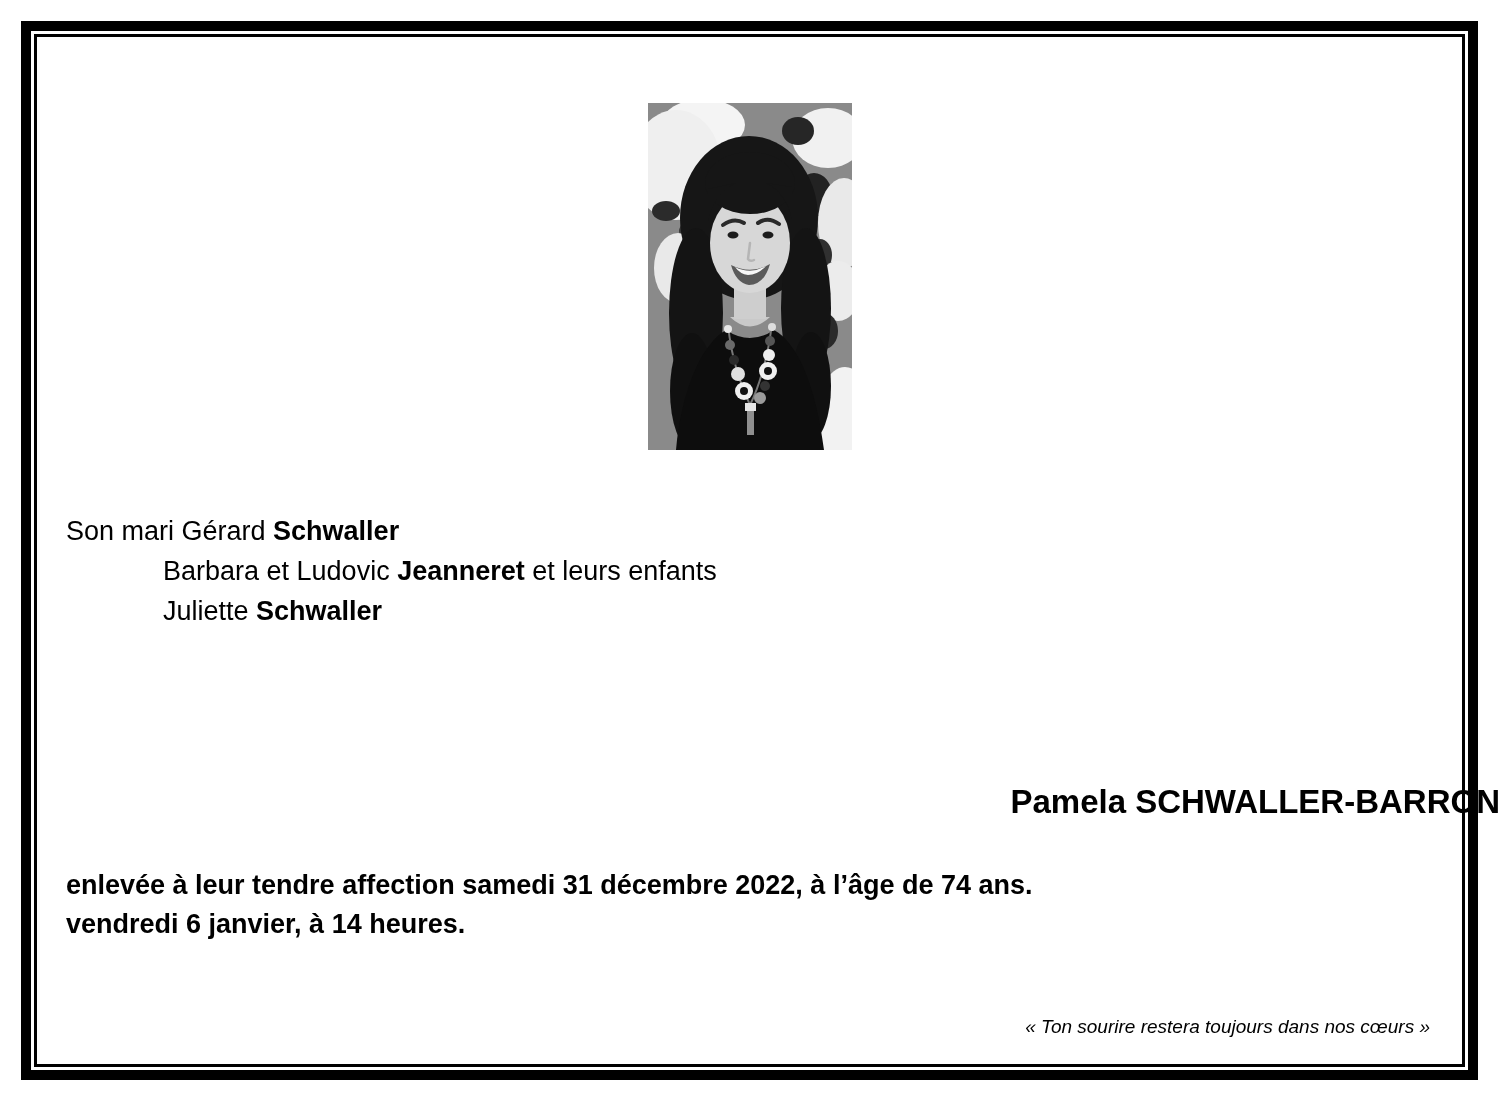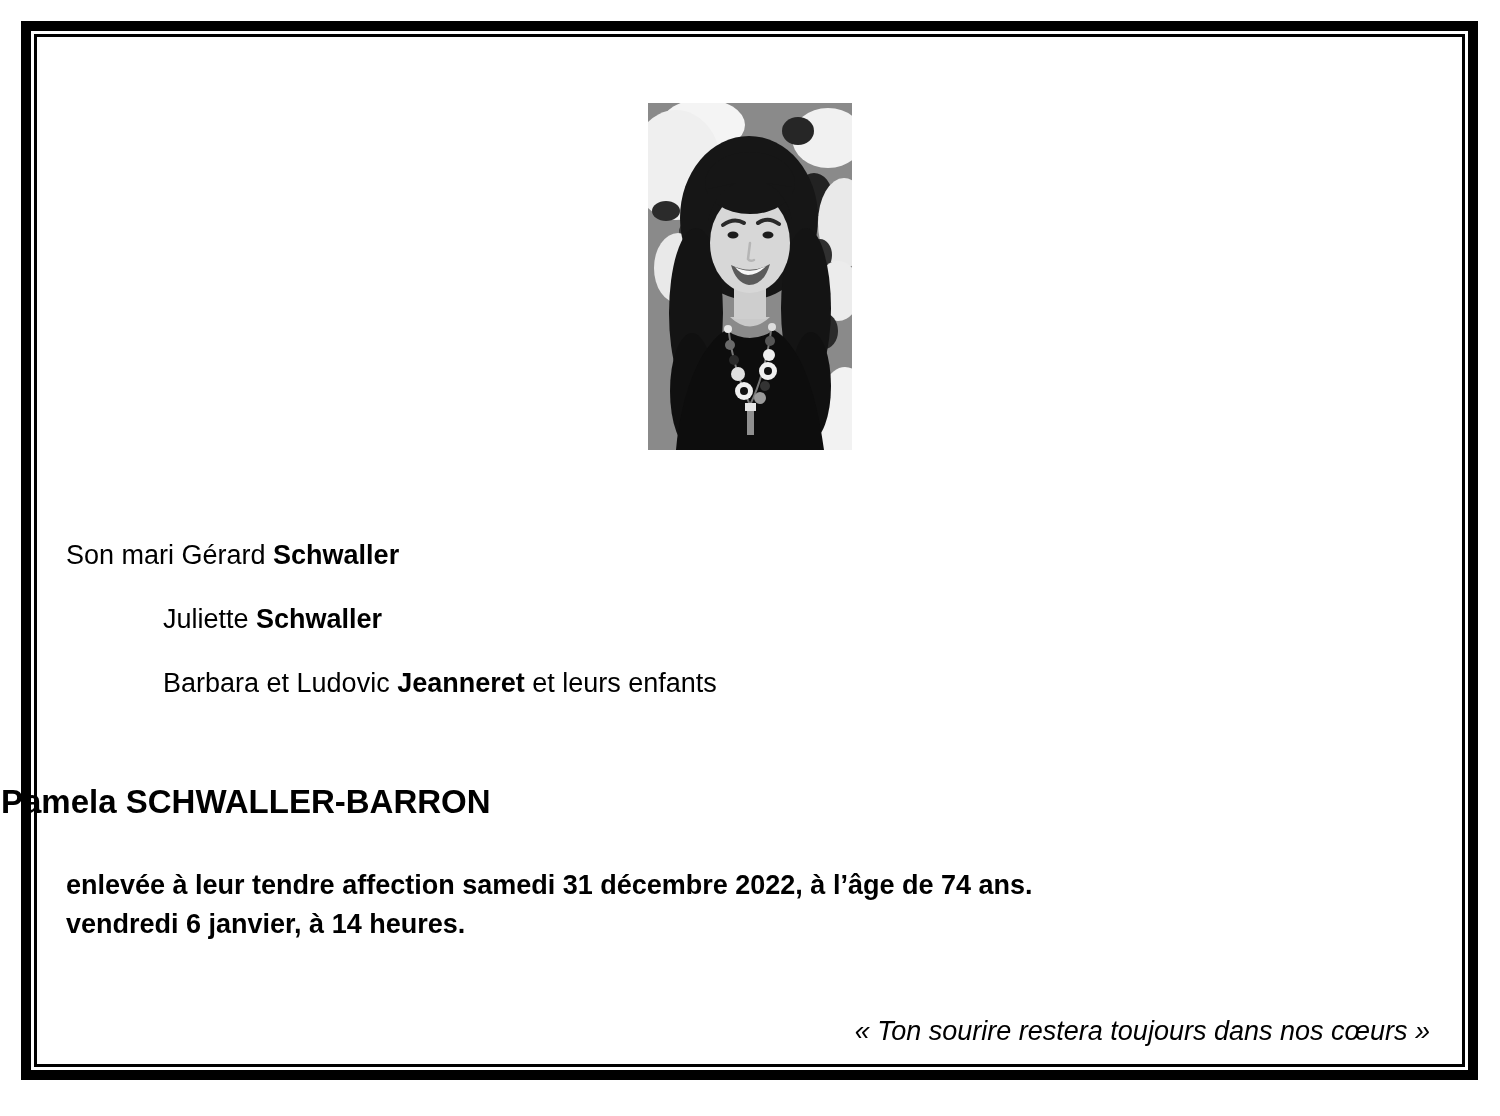--- a/index.html
+++ b/index.html
@@ -25,37 +25,37 @@
     position:absolute; left:648px; top:103px;
     width:204px; height:347px;
     overflow:hidden;
   }
   .photo svg { display:block; width:100%; height:100%; }
   .family {
     position:absolute; left:66px; top:511px;
     font-size:27px; line-height:40px;
     white-space:nowrap;
   }
-  .family .line { white-space:nowrap;margin-top:24px; }
+  .family .line { white-space:nowrap; }
   .family .indent { padding-left:97px; }
   .b { font-weight:700; }
   .deceased-name {
     position:absolute; left:1px; right:0; top:783px;
-    text-align:left;
+    text-align:right;
     font-size:33px; font-weight:700;
     white-space:nowrap;
   }
   .announce {
     position:absolute; left:66px; top:866px;
     font-size:27px; line-height:38.5px;
   }
   .announce div { white-space:nowrap;font-weight:bold; }
   .quote {
     position:absolute; right:70px; top:1016px;
-    font-size:27px; font-style:italic;
+    font-size:19px; font-style:italic;
     white-space:nowrap;
   }
 </style>
 </head>
 <body>
 
 <div>
 
   <div class="frame">
     <div class="frame-inner"></div>
@@ -127,22 +127,22 @@
       <circle cx="117" cy="283" r="5" fill="#333333"></circle>
       <circle cx="112" cy="295" r="6" fill="#9a9a9a"></circle>
 
       <rect x="97" y="300" width="11" height="8" fill="#e5e5e5"></rect>
       <rect x="99" y="308" width="7" height="24" fill="#8f8f8f"></rect>
     </svg>
   </div>
 
   <div class="family">
     <div class="line"><span>Son mari Gérard </span><span class="b">Schwaller</span><span></span></div>
+    <div class="line indent"><span>Barbara et Ludovic </span><span class="b">Jeanneret</span><span> et leurs enfants</span></div>
     <div class="line indent"><span>Juliette </span><span class="b">Schwaller</span><span></span></div>
-    <div class="line indent"><span>Barbara et Ludovic </span><span class="b">Jeanneret</span><span> et leurs enfants</span></div>
   </div>
 
   <div class="deceased-name">Pamela SCHWALLER-BARRON</div>
 
   <div class="announce">
     <div>enlevée à leur tendre affection samedi 31 décembre 2022, à l’âge de 74 ans.</div>
     <div>vendredi 6 janvier, à 14 heures.</div>
   </div>
 
   <div class="quote">« Ton sourire restera toujours dans nos cœurs »</div>

